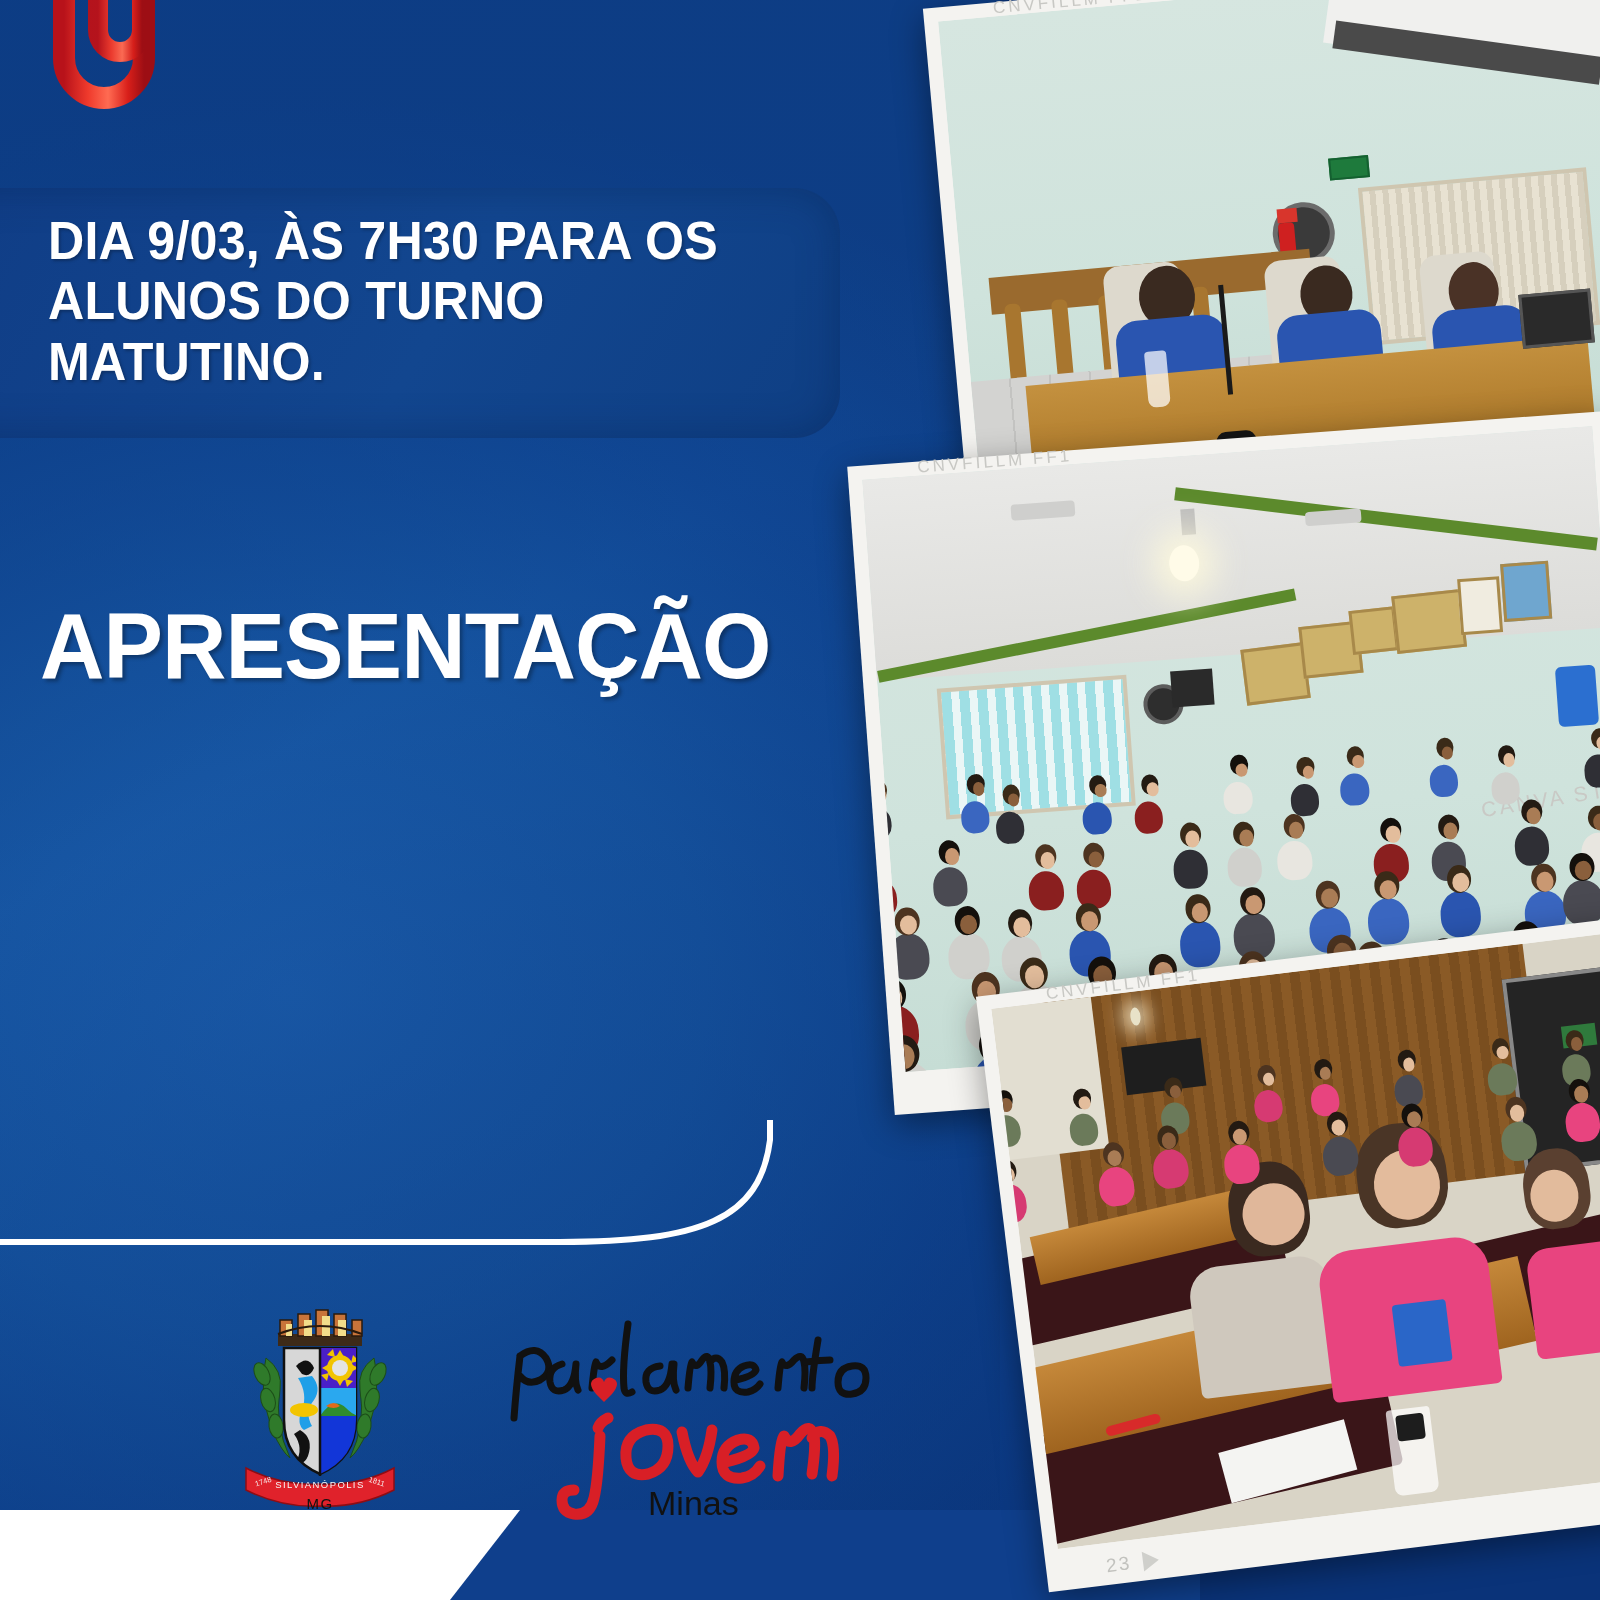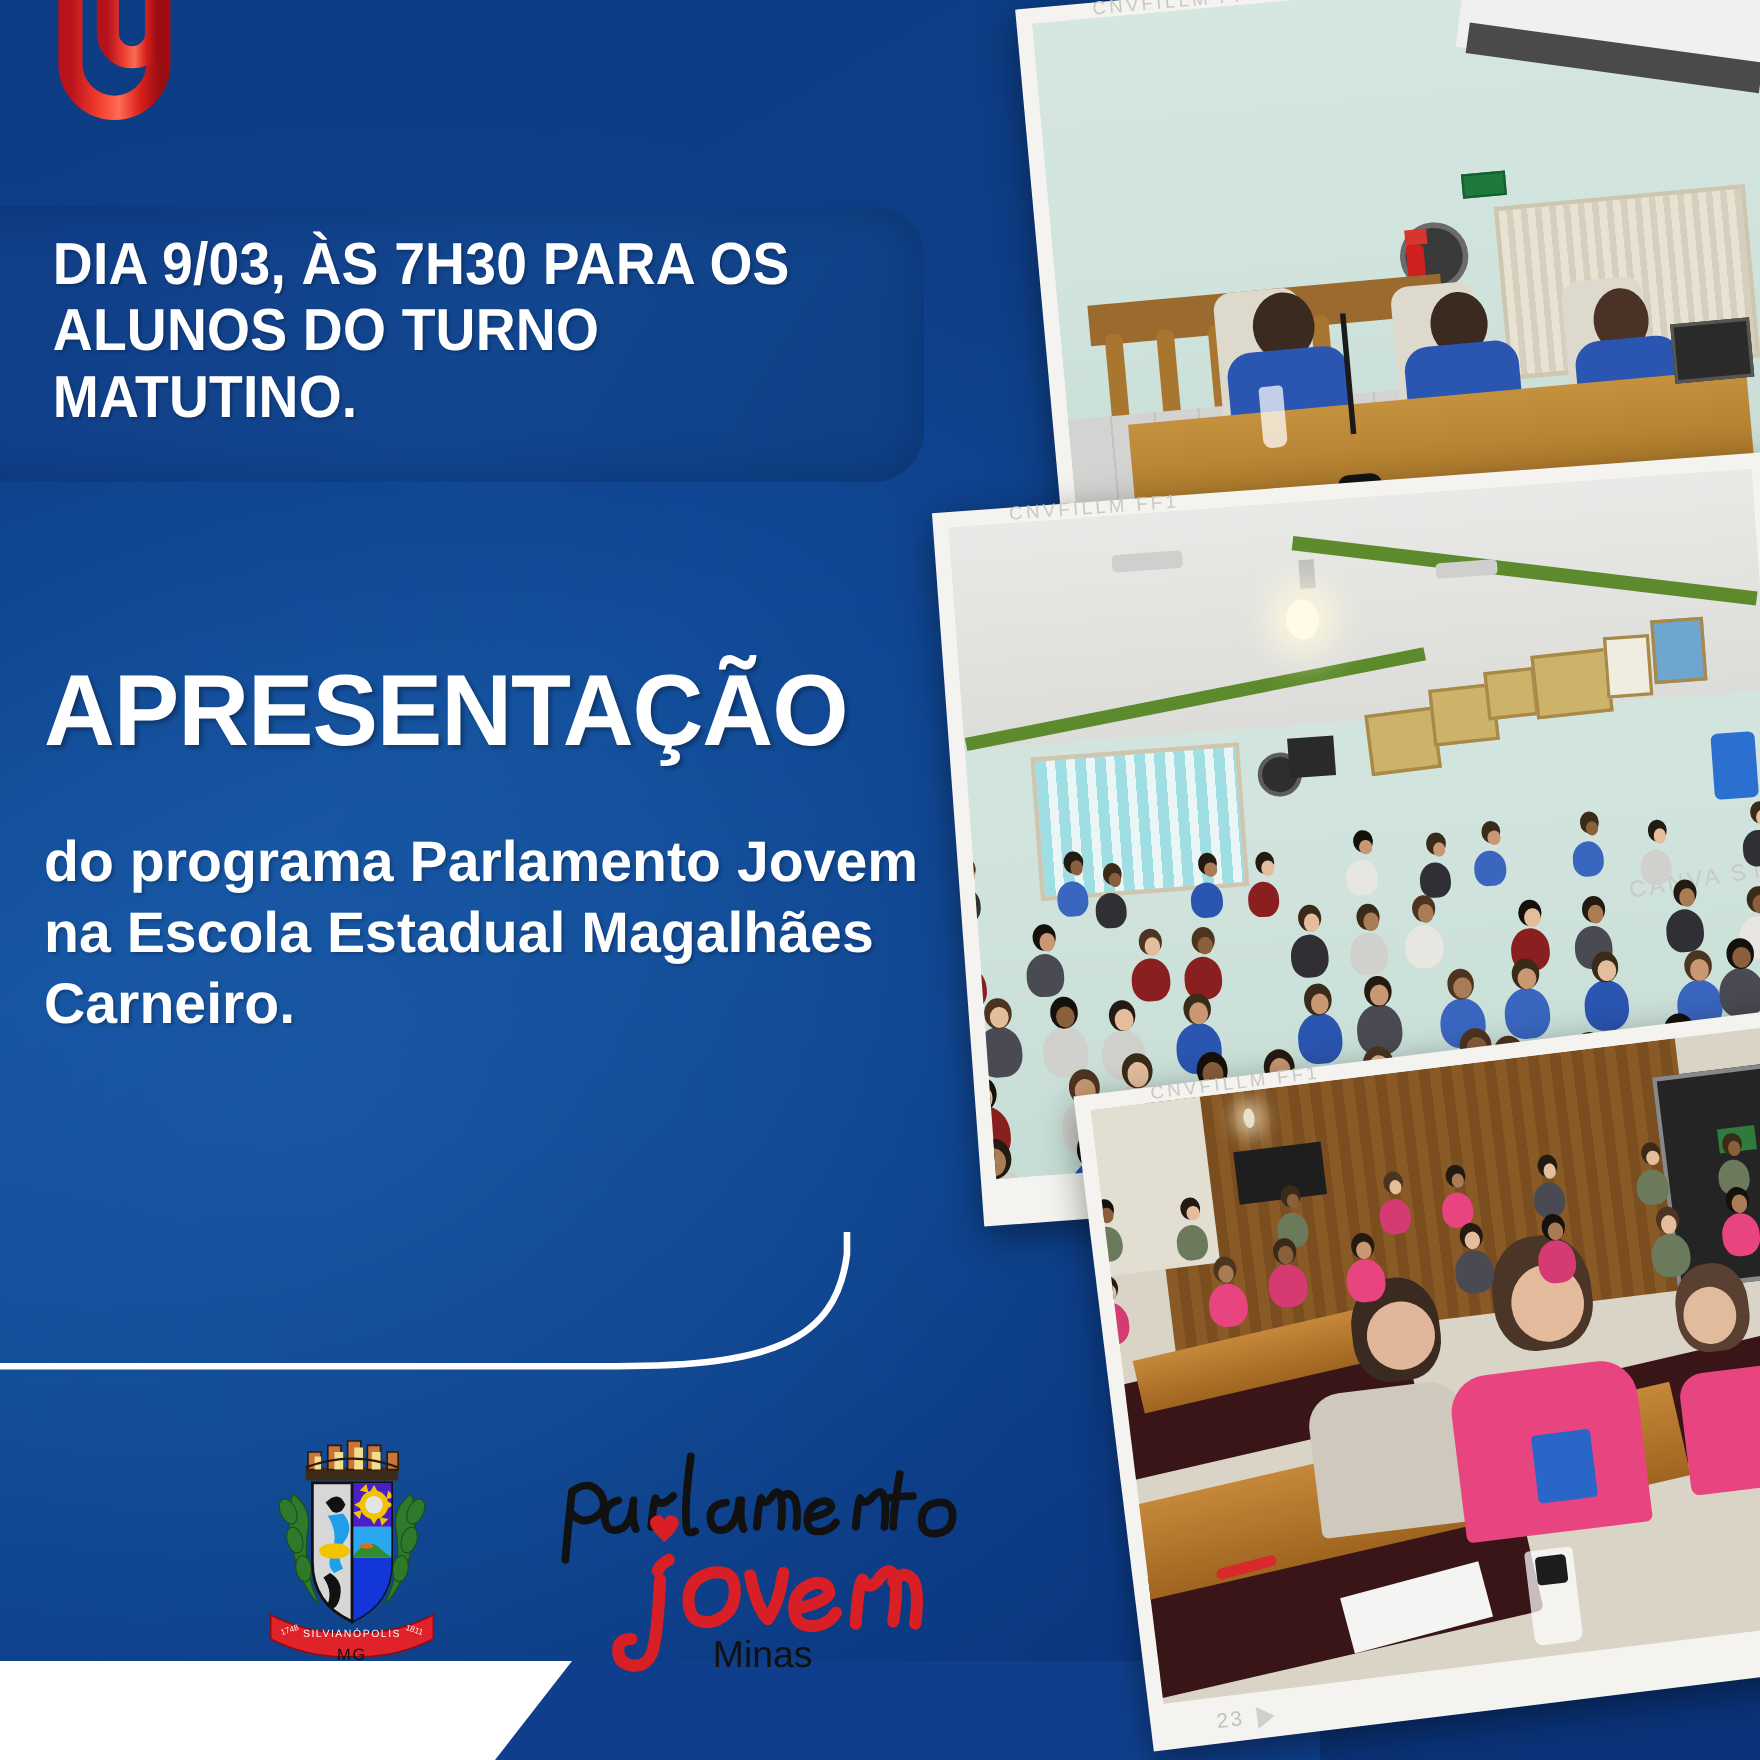--- a/index.html
+++ b/index.html
@@ -144,21 +144,20 @@
       </linearGradient>
     </defs>
     <path d="M42,-60 L42,120 a40,40 0 0 0 80,0 L122,-30" fill="none" stroke="url(#clipg)" stroke-width="22" stroke-linecap="round"></path>
     <path d="M76,-60 L76,92 a22,22 0 0 0 44,0 L120,-45" fill="none" stroke="url(#clipg)" stroke-width="20" stroke-linecap="round" opacity=".98"></path>
   </svg>
 
   <div class="headline-box"></div>
   <div class="headline-text">DIA 9/03, ÀS 7H30 PARA OS ALUNOS DO TURNO MATUTINO.</div>
 
   <div class="title">APRESENTAÇÃO</div>
-  <div class="subtitle"> do programa Parlamento Jovem na Escola Estadual Magalhães Carneiro.</div>
 
   <svg class="curve" viewBox="0 0 880 260">
     <path d="M0,122 L560,122 C700,122 760,100 770,20 L770,-40" fill="none" stroke="#ffffff" stroke-width="6" stroke-linecap="round"></path>
   </svg>
 
   <svg class="wedge" viewBox="0 0 1200 90" preserveAspectRatio="none">
     <polygon points="0,0 1200,0 1200,90 0,90" fill="#ffffff"></polygon>
     <polygon points="520,0 1200,0 1200,90 450,90" fill="#0f3f8c"></polygon>
   </svg>
 

